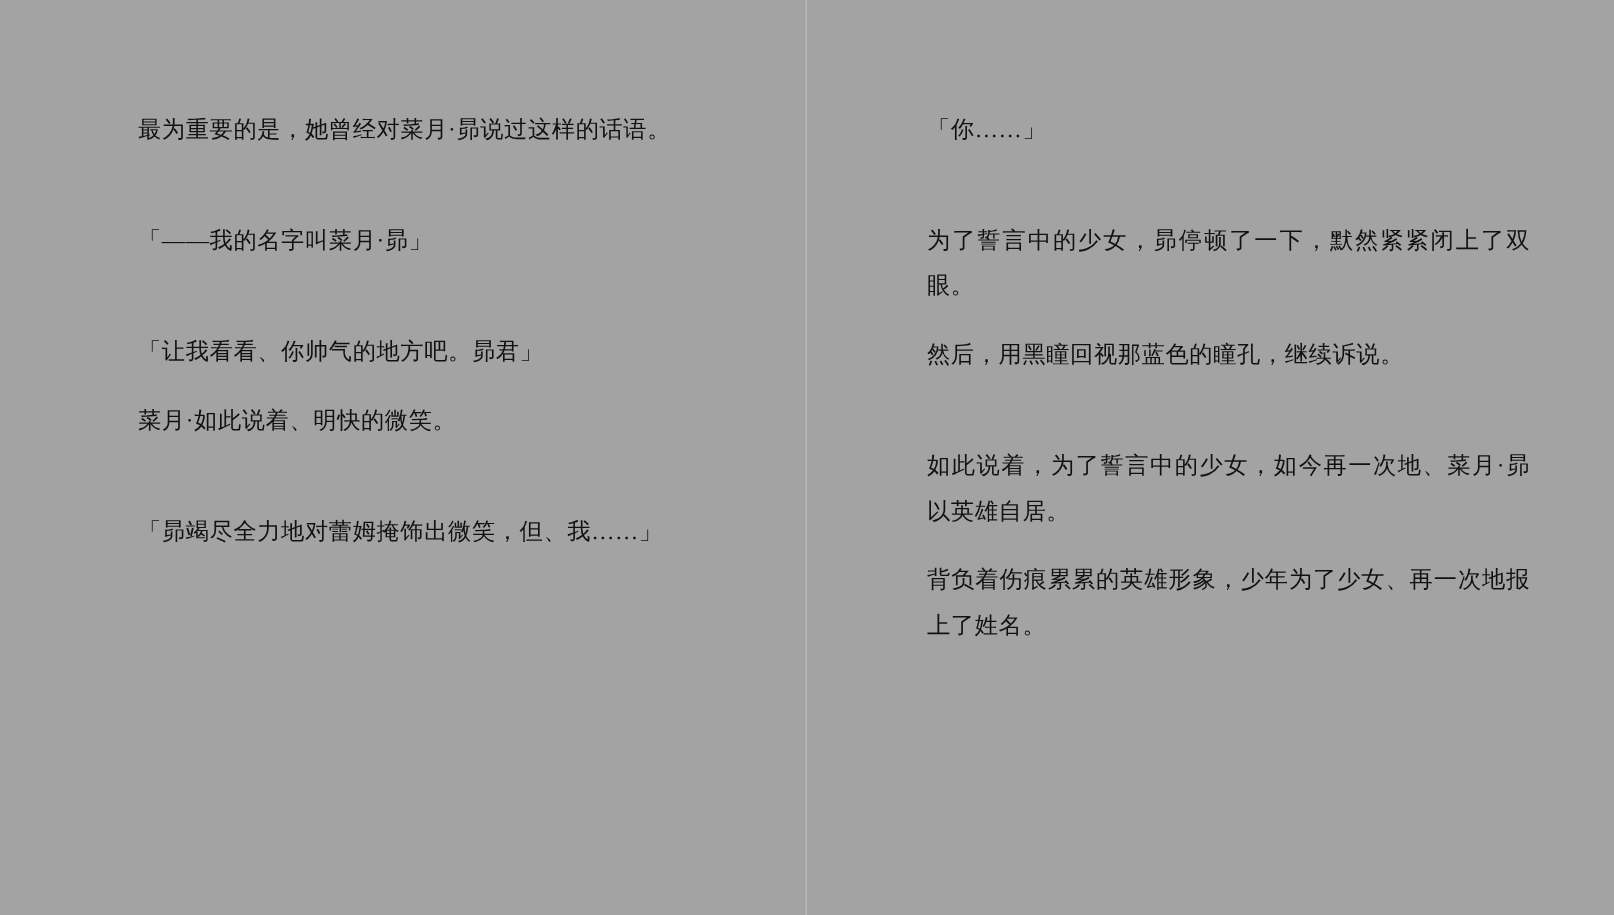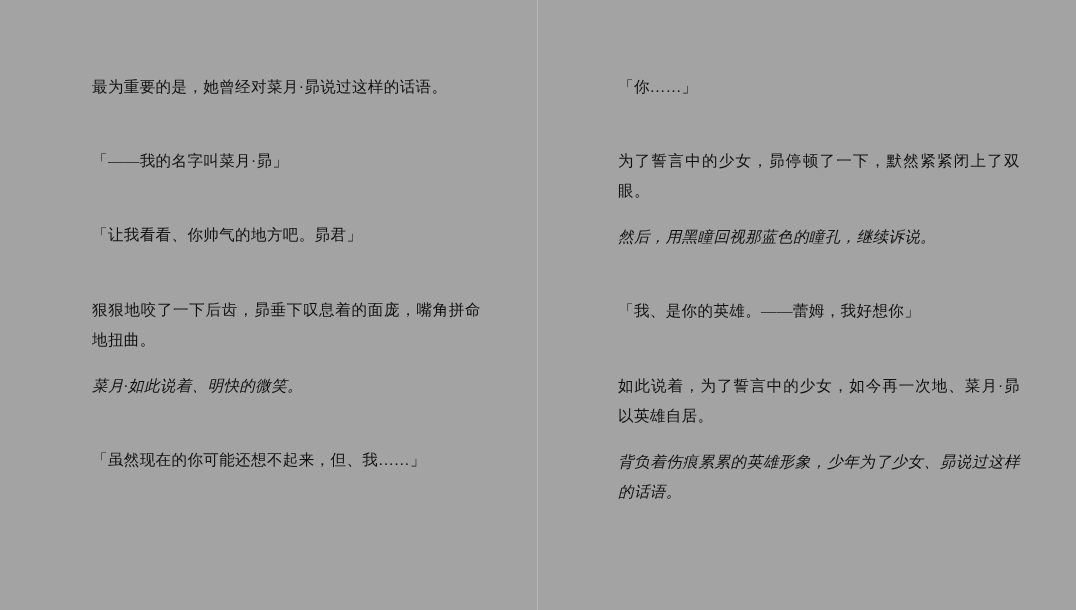--- a/index.html
+++ b/index.html
@@ -36,39 +36,37 @@
     padding: 72px 56px 0 80px;
   }
   .para {
     font-size: 15.5px;
     line-height: 1.95;
     color: #111111;
     letter-spacing: 0.4px;
     text-align: justify;
   }
   .gap-lg { margin-top: 44px; }
-  .gap-xs { margin-top: 4px; font-style: italic; }
+  .gap-xs { margin-top: 4px; }
   .first { margin-top: 0; }
 </style>
 </head>
 <body>
 
 <div class="spread">
 
   <div class="page page-left">
     <p class="para first">最为重要的是，她曾经对菜月·昴说过这样的话语。</p>
     <p class="para gap-lg">「——我的名字叫菜月·昴」</p>
     <p class="para gap-lg">「让我看看、你帅气的地方吧。昴君」</p>
-    <p class="para gap-lg">狠狠地咬了一下后齿，昴垂下叹息着的面庞，嘴角拼命地扭曲。</p>
     <p class="para gap-xs">菜月·如此说着、明快的微笑。</p>
-    <p class="para gap-lg">「虽然现在的你可能还想不起来，但、我……」</p>
+    <p class="para gap-lg">「昴竭尽全力地对蕾姆掩饰出微笑，但、我……」</p>
   </div>
 
   <div class="page page-right">
     <p class="para first">「你……」</p>
     <p class="para gap-lg">为了誓言中的少女，昴停顿了一下，默然紧紧闭上了双眼。</p>
     <p class="para gap-xs">然后，用黑瞳回视那蓝色的瞳孔，继续诉说。</p>
-    <p class="para gap-lg">「我、是你的英雄。——蕾姆，我好想你」</p>
     <p class="para gap-lg">如此说着，为了誓言中的少女，如今再一次地、菜月·昴以英雄自居。</p>
-    <p class="para gap-xs">背负着伤痕累累的英雄形象，少年为了少女、昴说过这样的话语。</p>
+    <p class="para gap-xs">背负着伤痕累累的英雄形象，少年为了少女、再一次地报上了姓名。</p>
   </div>
 
 </div>
 
 </body></html>

